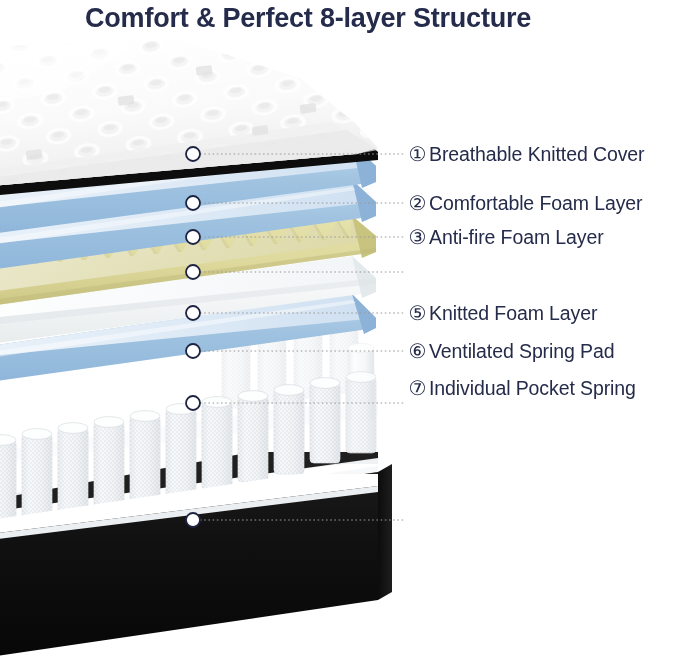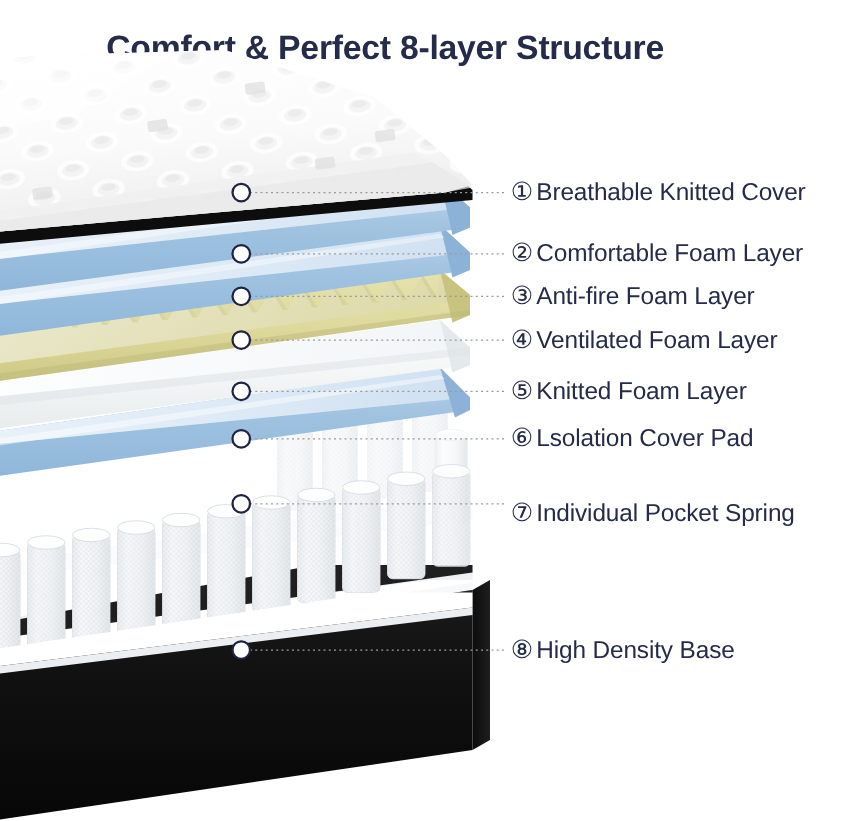--- a/index.html
+++ b/index.html
@@ -16,21 +16,20 @@
   #title{
     position:absolute;
     left:85px; top:0px;
     width:560px; height:40px;
     line-height:36px;
     font-size:27px;
     font-weight:bold;
     letter-spacing:-0.2px;
     color:#252b4a;
     white-space:nowrap;
-    margin-top:20px;
   }
   .callout{
     position:absolute;
     left:406px;
     height:26px;
     line-height:26px;
     white-space:nowrap;
     color:#252b4a;
     font-size:19.5px;
     letter-spacing:-0.1px;
@@ -357,29 +356,23 @@
 
   <div class="callout" style="top:141px">
     <span class="num">①</span><span class="lbl">Breathable Knitted Cover</span>
   </div>
   <div class="callout" style="top:190px">
     <span class="num">②</span><span class="lbl">Comfortable Foam Layer</span>
   </div>
   <div class="callout" style="top:224px">
     <span class="num">③</span><span class="lbl">Anti-fire Foam Layer</span>
   </div>
-  <div class="callout" style="top:259px">
-    <span class="num">④</span><span class="lbl">Ventilated Foam Layer</span>
-  </div>
   <div class="callout" style="top:300px">
     <span class="num">⑤</span><span class="lbl">Knitted Foam Layer</span>
   </div>
   <div class="callout" style="top:338px">
-    <span class="num">⑥</span><span class="lbl">Lsolation Cover Pad</span>
-  </div>
-  <div class="callout" style="top:398px">
+    <span class="num">⑥</span><span class="lbl">Ventilated Spring Pad</span>
+  </div>
+  <div class="callout" style="top:375px">
     <span class="num">⑦</span><span class="lbl">Individual Pocket Spring</span>
   </div>
-  <div class="callout" style="top:507px">
-    <span class="num">⑧</span><span class="lbl">High Density Base</span>
-  </div>
 
 </div>
 
 </body></html>

